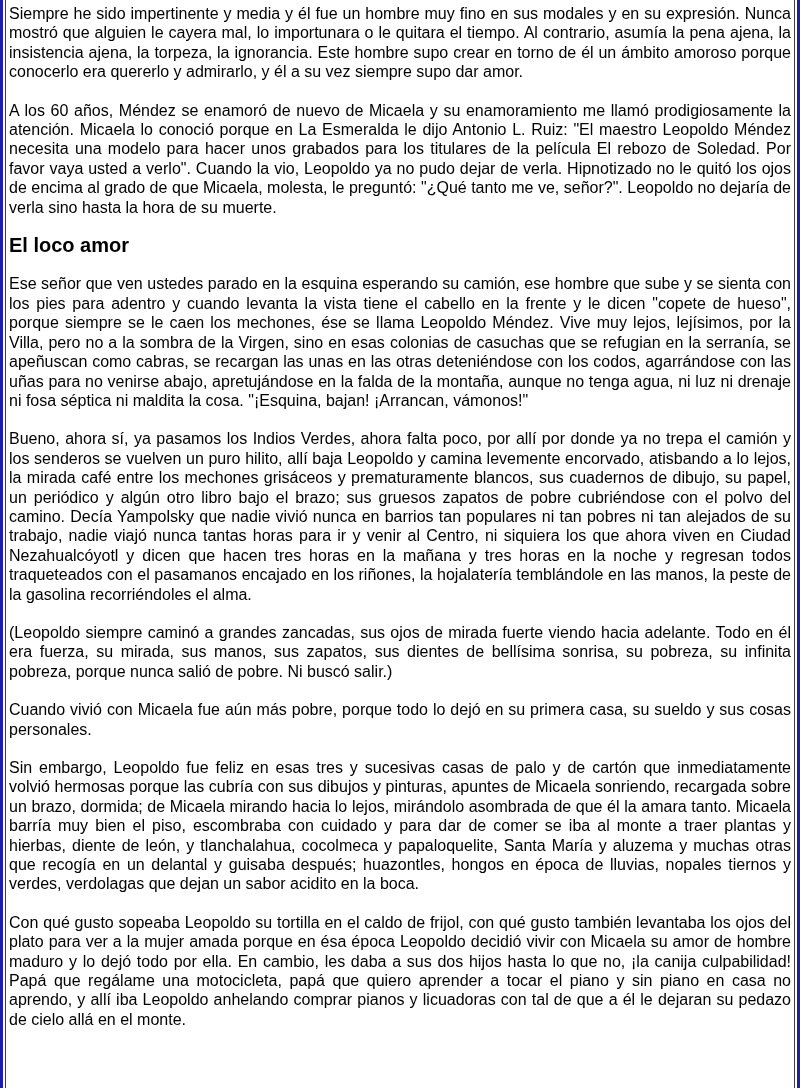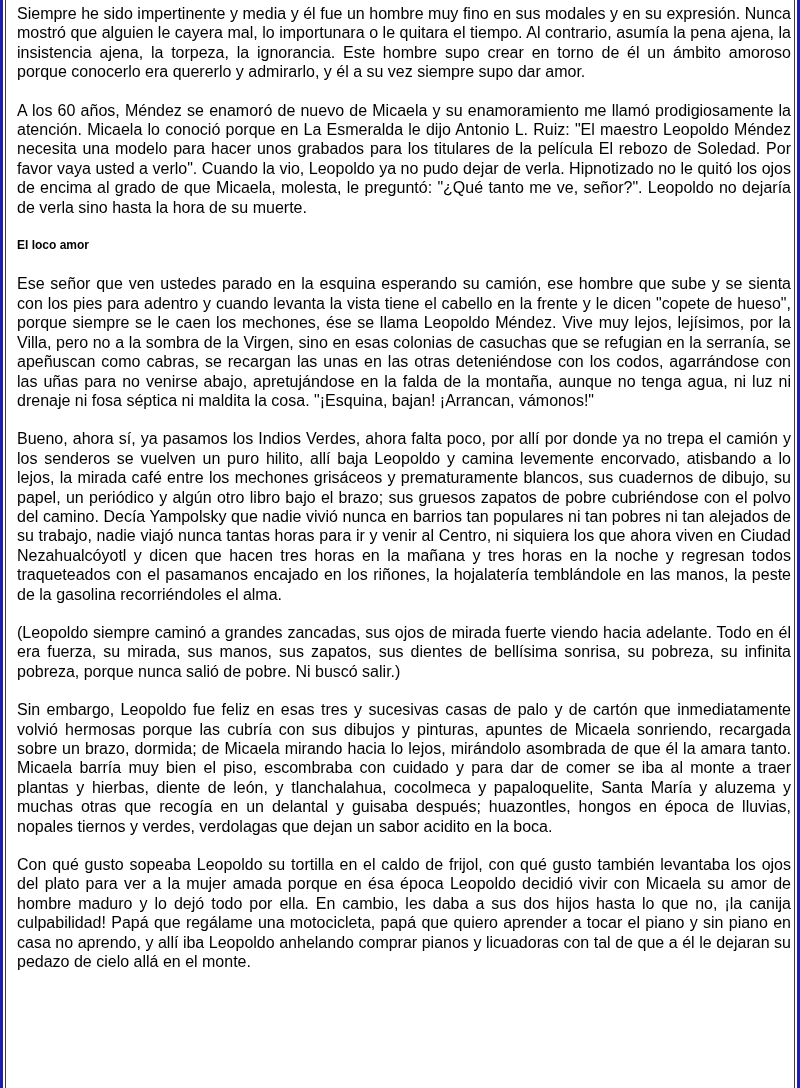--- a/index.html
+++ b/index.html
@@ -31,44 +31,44 @@
     margin: 0 2px;
     border-left: 1px solid #3d3d3d;
     border-right: 1px solid #3d3d3d;
     padding: 16px 3px 4px 3px; 
   }
   .doc-body {
     color: #000000;
     font-size: 16px;
     line-height: 19.4px;
     text-align: justify;
-    margin-left: 8px;
   }
   .doc-body p {
     margin: 0 0 19px 0;
   }
   .doc-body .section-heading {
     font-weight: bold;
     text-align: left;
     margin: 0 0 19px 0;
-    font-size: 12px;
+    font-size: 20px;
     line-height: 19.4px;
   }
   .run-italic { }
   .run-bold   { font-weight: bold; }
 </style>
 </head>
 <body>
 
 <div class="page-frame">
   <div class="page-inner">
     <article class="doc-body" id="doc-body" lang="es">
         <p class="text-paragraph"><span>Siempre he sido impertinente y media y él fue un hombre muy fino en sus modales y en su expresión. Nunca mostró que alguien le cayera mal, lo importunara o le quitara el tiempo. Al contrario, asumía la pena ajena, la insistencia ajena, la torpeza, la ignorancia. Este hombre supo crear en torno de él un ámbito amoroso porque conocerlo era quererlo y admirarlo, y él a su vez siempre supo dar amor.</span></p>
         <p class="text-paragraph"><span>A los 60 años, Méndez se enamoró de nuevo de Micaela y su enamoramiento me llamó prodigiosamente la atención. Micaela lo conoció porque en La Esmeralda le dijo Antonio L. Ruiz: "El maestro Leopoldo Méndez necesita una modelo para hacer unos grabados para los titulares de la película </span><span class="run-italic">El rebozo de Soledad</span><span>. Por favor vaya usted a verlo". Cuando la vio, Leopoldo ya no pudo dejar de verla. Hipnotizado no le quitó los ojos de encima al grado de que Micaela, molesta, le preguntó: "¿Qué tanto me ve, señor?". Leopoldo no dejaría de verla sino hasta la hora de su muerte.</span></p>
         <p class="section-heading"><span class="run-bold">El loco amor</span></p>
         <p class="text-paragraph"><span>Ese señor que ven ustedes parado en la esquina esperando su camión, ese hombre que sube y se sienta con los pies para adentro y cuando levanta la vista tiene el cabello en la frente y le dicen "copete de hueso", porque siempre se le caen los mechones, ése se llama Leopoldo Méndez. Vive muy lejos, lejísimos, por la Villa, pero no a la sombra de la Virgen, sino en esas colonias de casuchas que se refugian en la serranía, se apeñuscan como cabras, se recargan las unas en las otras deteniéndose con los codos, agarrándose con las uñas para no venirse abajo, apretujándose en la falda de la montaña, aunque no tenga agua, ni luz ni drenaje ni fosa séptica ni maldita la cosa. "¡Esquina, bajan! ¡Arrancan, vámonos!"</span></p>
         <p class="text-paragraph"><span>Bueno, ahora sí, ya pasamos los Indios Verdes, ahora falta poco, por allí por donde ya no trepa el camión y los senderos se vuelven un puro hilito, allí baja Leopoldo y camina levemente encorvado, atisbando a lo lejos, la mirada café entre los mechones grisáceos y prematuramente blancos, sus cuadernos de dibujo, su papel, un periódico y algún otro libro bajo el brazo; sus gruesos zapatos de pobre cubriéndose con el polvo del camino. Decía Yampolsky que nadie vivió nunca en barrios tan populares ni tan pobres ni tan alejados de su trabajo, nadie viajó nunca tantas horas para ir y venir al Centro, ni siquiera los que ahora viven en Ciudad Nezahualcóyotl y dicen que hacen tres horas en la mañana y tres horas en la noche y regresan todos traqueteados con el pasamanos encajado en los riñones, la hojalatería temblándole en las manos, la peste de la gasolina recorriéndoles el alma.</span></p>
         <p class="text-paragraph"><span>(Leopoldo siempre caminó a grandes zancadas, sus ojos de mirada fuerte viendo hacia adelante. Todo en él era fuerza, su mirada, sus manos, sus zapatos, sus dientes de bellísima sonrisa, su pobreza, su infinita pobreza, porque nunca salió de pobre. Ni buscó salir.)</span></p>
+        <p class="text-paragraph"><span>Cuando vivió con Micaela fue aún más pobre, porque todo lo dejó en su primera casa, su sueldo y sus cosas personales.</span></p>
         <p class="text-paragraph"><span>Sin embargo, Leopoldo fue feliz en esas tres y sucesivas casas de palo y de cartón que inmediatamente volvió hermosas porque las cubría con sus dibujos y pinturas, apuntes de Micaela sonriendo, recargada sobre un brazo, dormida; de Micaela mirando hacia lo lejos, mirándolo asombrada de que él la amara tanto. Micaela barría muy bien el piso, escombraba con cuidado y para dar de comer se iba al monte a traer plantas y hierbas, diente de león, y tlanchalahua, cocolmeca y papaloquelite, Santa María y aluzema y muchas otras que recogía en un delantal y guisaba después; huazontles, hongos en época de lluvias, nopales tiernos y verdes, verdolagas que dejan un sabor acidito en la boca.</span></p>
         <p class="text-paragraph"><span>Con qué gusto sopeaba Leopoldo su tortilla en el caldo de frijol, con qué gusto también levantaba los ojos del plato para ver a la mujer amada porque en ésa época Leopoldo decidió vivir con Micaela su amor de hombre maduro y lo dejó todo por ella. En cambio, les daba a sus dos hijos hasta lo que no, ¡la canija culpabilidad! Papá que regálame una motocicleta, papá que quiero aprender a tocar el piano y sin piano en casa no aprendo, y allí iba Leopoldo anhelando comprar pianos y licuadoras con tal de que a él le dejaran su pedazo de cielo allá en el monte.</span></p>
       </article>
   </div>
 </div>
 
 </body></html>

